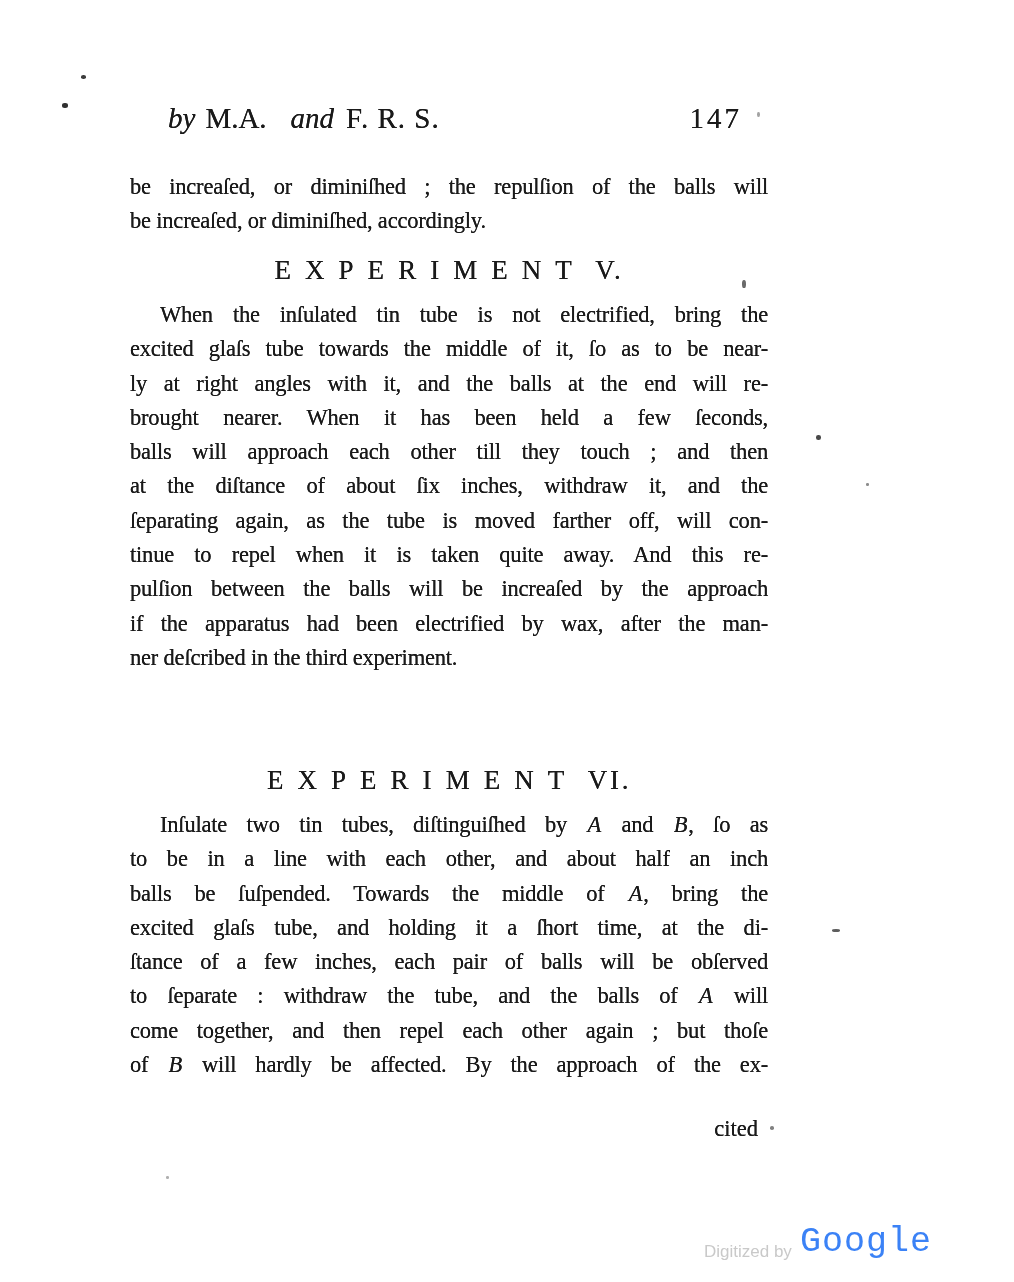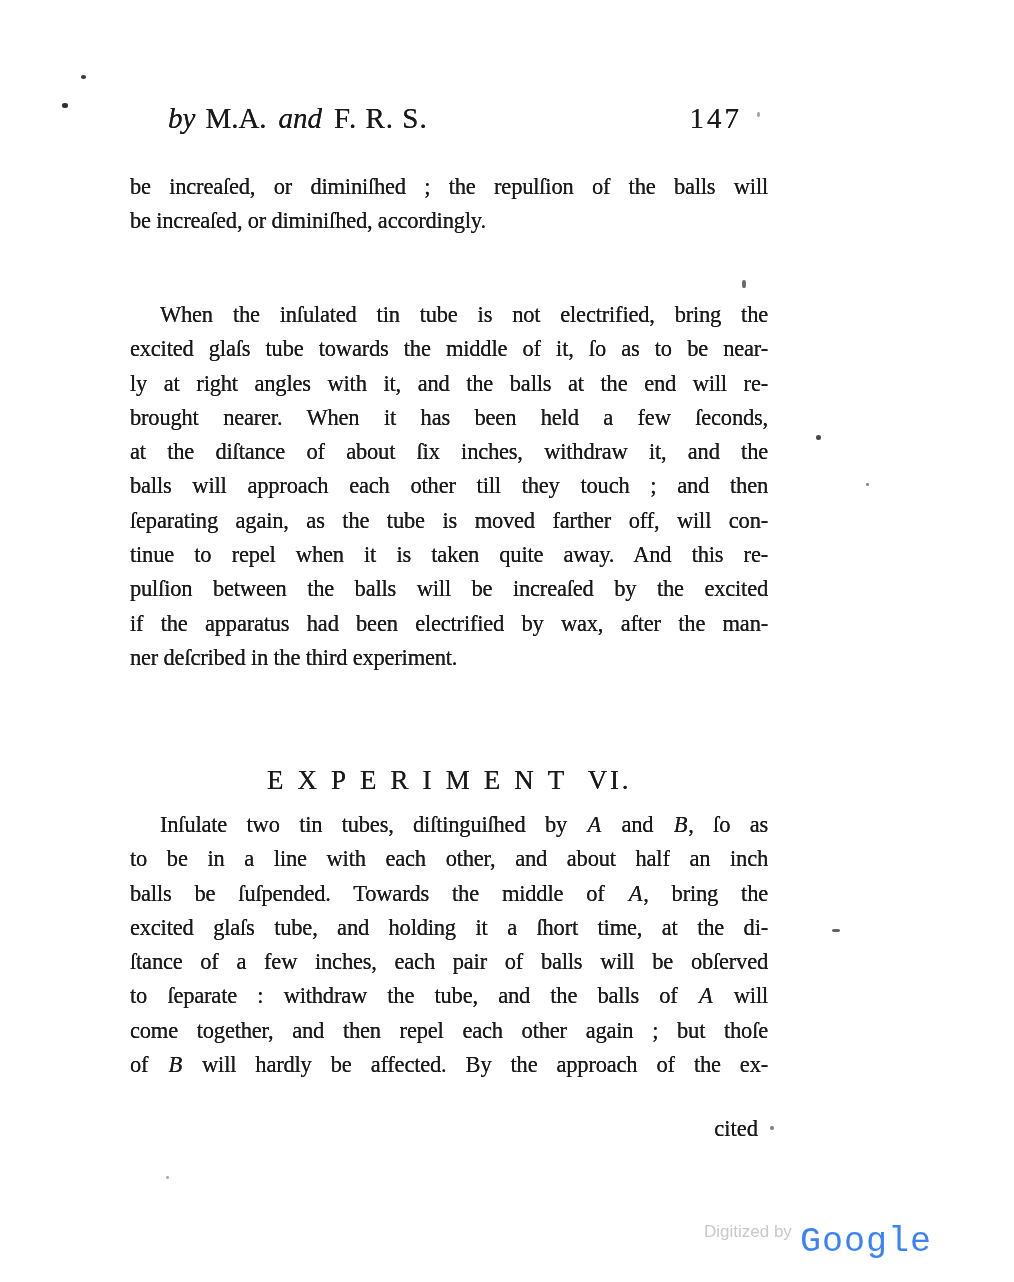--- a/index.html
+++ b/index.html
@@ -20,21 +20,21 @@
   .running-head{
     position:absolute;left:130px;top:102px;width:638px;
     display:flex;align-items:baseline;
     font-size:29px;
     padding-left:38px;box-sizing:border-box;
     text-shadow:0 0 0.5px currentColor;
     white-space:nowrap;
   }
   .rh-by{font-style:italic;margin-right:10px;}
   .rh-name{font-variant:small-caps;letter-spacing:2px;margin-right:12px;}
-  .rh-deg{margin-right:12px;}
+  .rh-deg{margin-right:24px;}
   .rh-and{font-style:italic;margin-right:12px;}
   .rh-frs{letter-spacing:1px;}
   .rh-page{margin-left:auto;padding-right:26px;letter-spacing:3px;}
   
   .para{
     position:absolute;left:130px;width:638px;
     font-size:22.5px;line-height:34.3px;
     letter-spacing:-0.2px;
     text-shadow:0 0 0.5px currentColor;
   }
@@ -54,21 +54,21 @@
   
   .catchword-row{
     position:absolute;left:130px;top:1112px;width:638px;
     font-size:22.5px;line-height:34.3px;
     text-align:right;padding-right:10px;box-sizing:border-box;
     text-shadow:0 0 0.5px currentColor;
   }
   
   .watermark{
     position:absolute;left:704px;top:1222px;
-    display:flex;align-items:flex-start;
+    display:flex;align-items:flex-end;
     color:var(--wm);
   }
   .wm-prefix{
     font-family:"Liberation Sans","DejaVu Sans",sans-serif;
     font-size:17px;margin-right:8px;color:#c9c9c9;
   }
   .wm-logo{
     font-family:Liberation Mono, monospace;
     font-size:35px;letter-spacing:1px;color:#3b82f6;
   }
@@ -86,31 +86,34 @@
     <span class="rh-and">and</span>
     <span class="rh-frs">F. R. S.</span>
     <span class="rh-page">147</span>
   </header>
 
   <section class="para" style="top:170px">
       <div class="line">be increaſed, or diminiſhed ;  the repulſion of the balls will</div>
       <div class="line no-just">be increaſed, or diminiſhed, accordingly.</div>
     </section>
 
+  <div class="exp-head" style="top:254px">
+    <span class="exp-word">EXPERIMENT</span><span class="exp-num">V.</span>
+  </div>
 
   <section class="para" style="top:298px">
       <div class="line indent">When the inſulated tin tube is not electrified, bring the</div>
       <div class="line">excited glaſs tube towards the middle of it, ſo as to be near-</div>
       <div class="line">ly at right angles with it, and the balls at the end will re-</div>
       <div class="line">brought nearer.  When it has been held a few ſeconds,</div>
+      <div class="line">balls will approach each other till they touch ; and then</div>
       <div class="line">at the diſtance of about ſix inches, withdraw it, and the</div>
-      <div class="line">balls will approach each other till they touch ; and then</div>
       <div class="line">ſeparating again, as the tube is moved farther off, will con-</div>
       <div class="line">tinue to repel when it is taken quite away.  And this re-</div>
-      <div class="line">pulſion between the balls will be increaſed by the excited</div>
+      <div class="line">pulſion between the balls will be increaſed by the approach</div>
       <div class="line">if the apparatus had been electrified by wax, after the man-</div>
       <div class="line no-just">ner deſcribed in the third experiment.</div>
     </section>
 
   <div class="exp-head" style="top:764px">
     <span class="exp-word">EXPERIMENT</span><span class="exp-num">VI.</span>
   </div>
 
   <section class="para" style="top:808px">
       <div class="line indent">Inſulate two tin tubes, diſtinguiſhed by <i>A</i> and <i>B</i>, ſo as</div>

